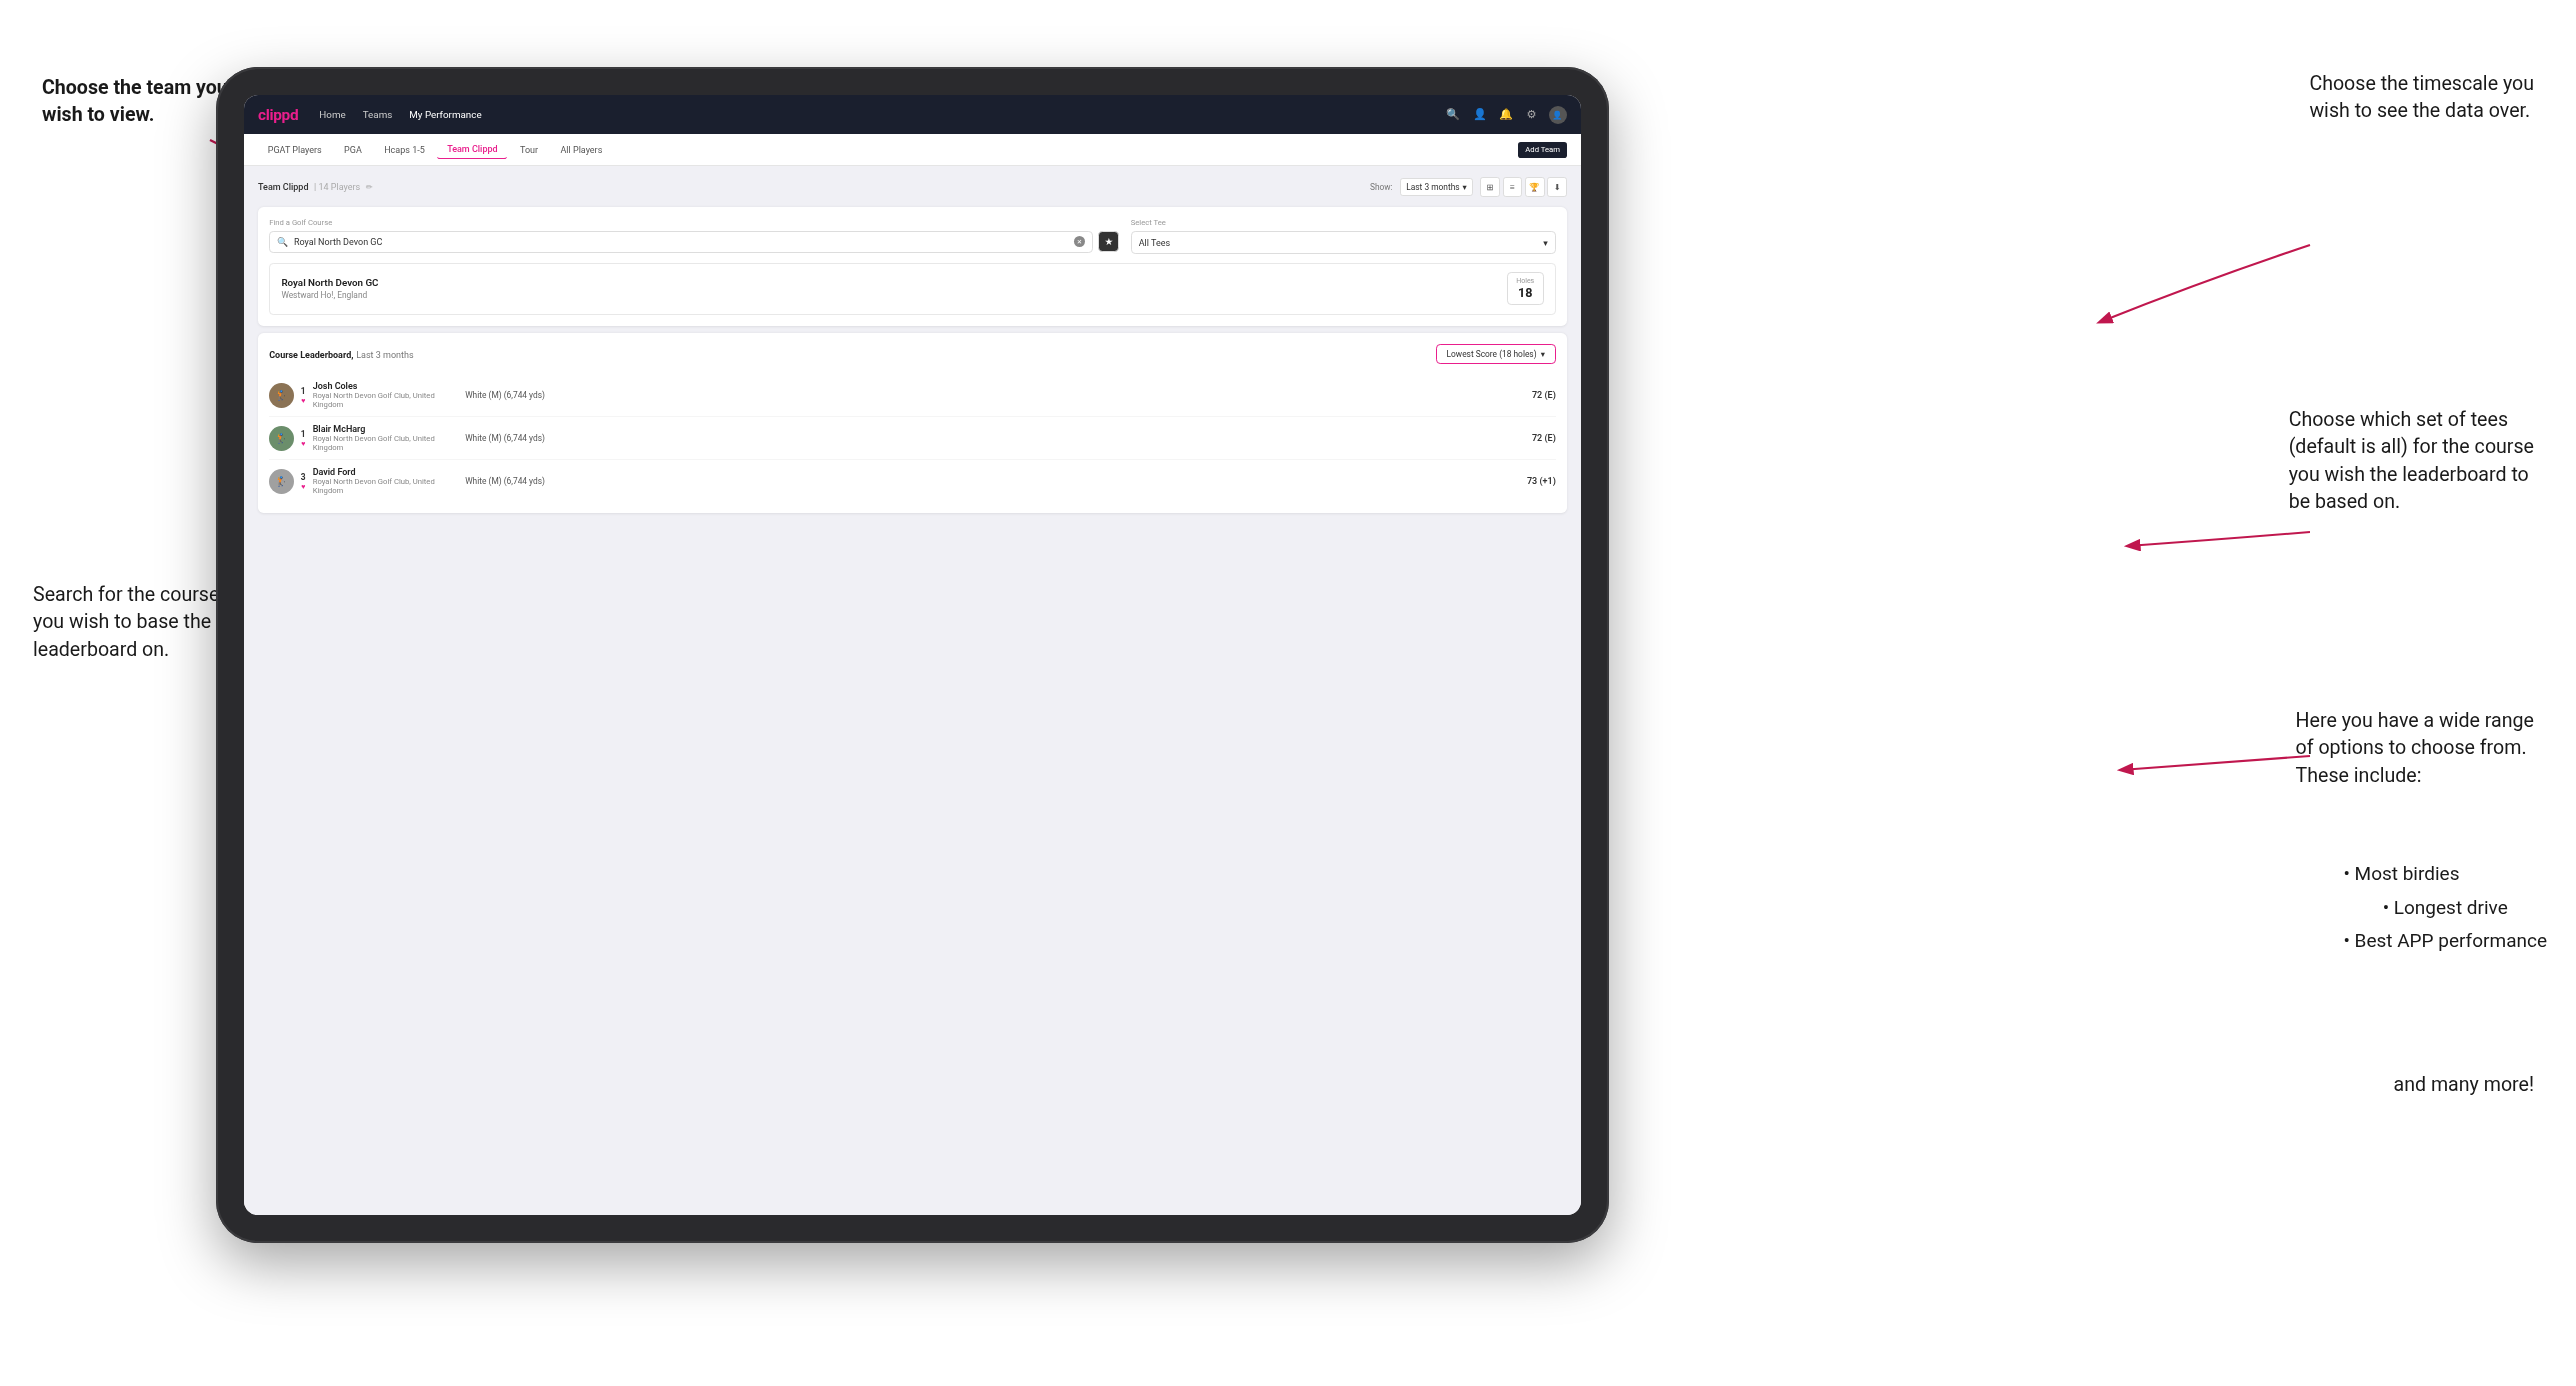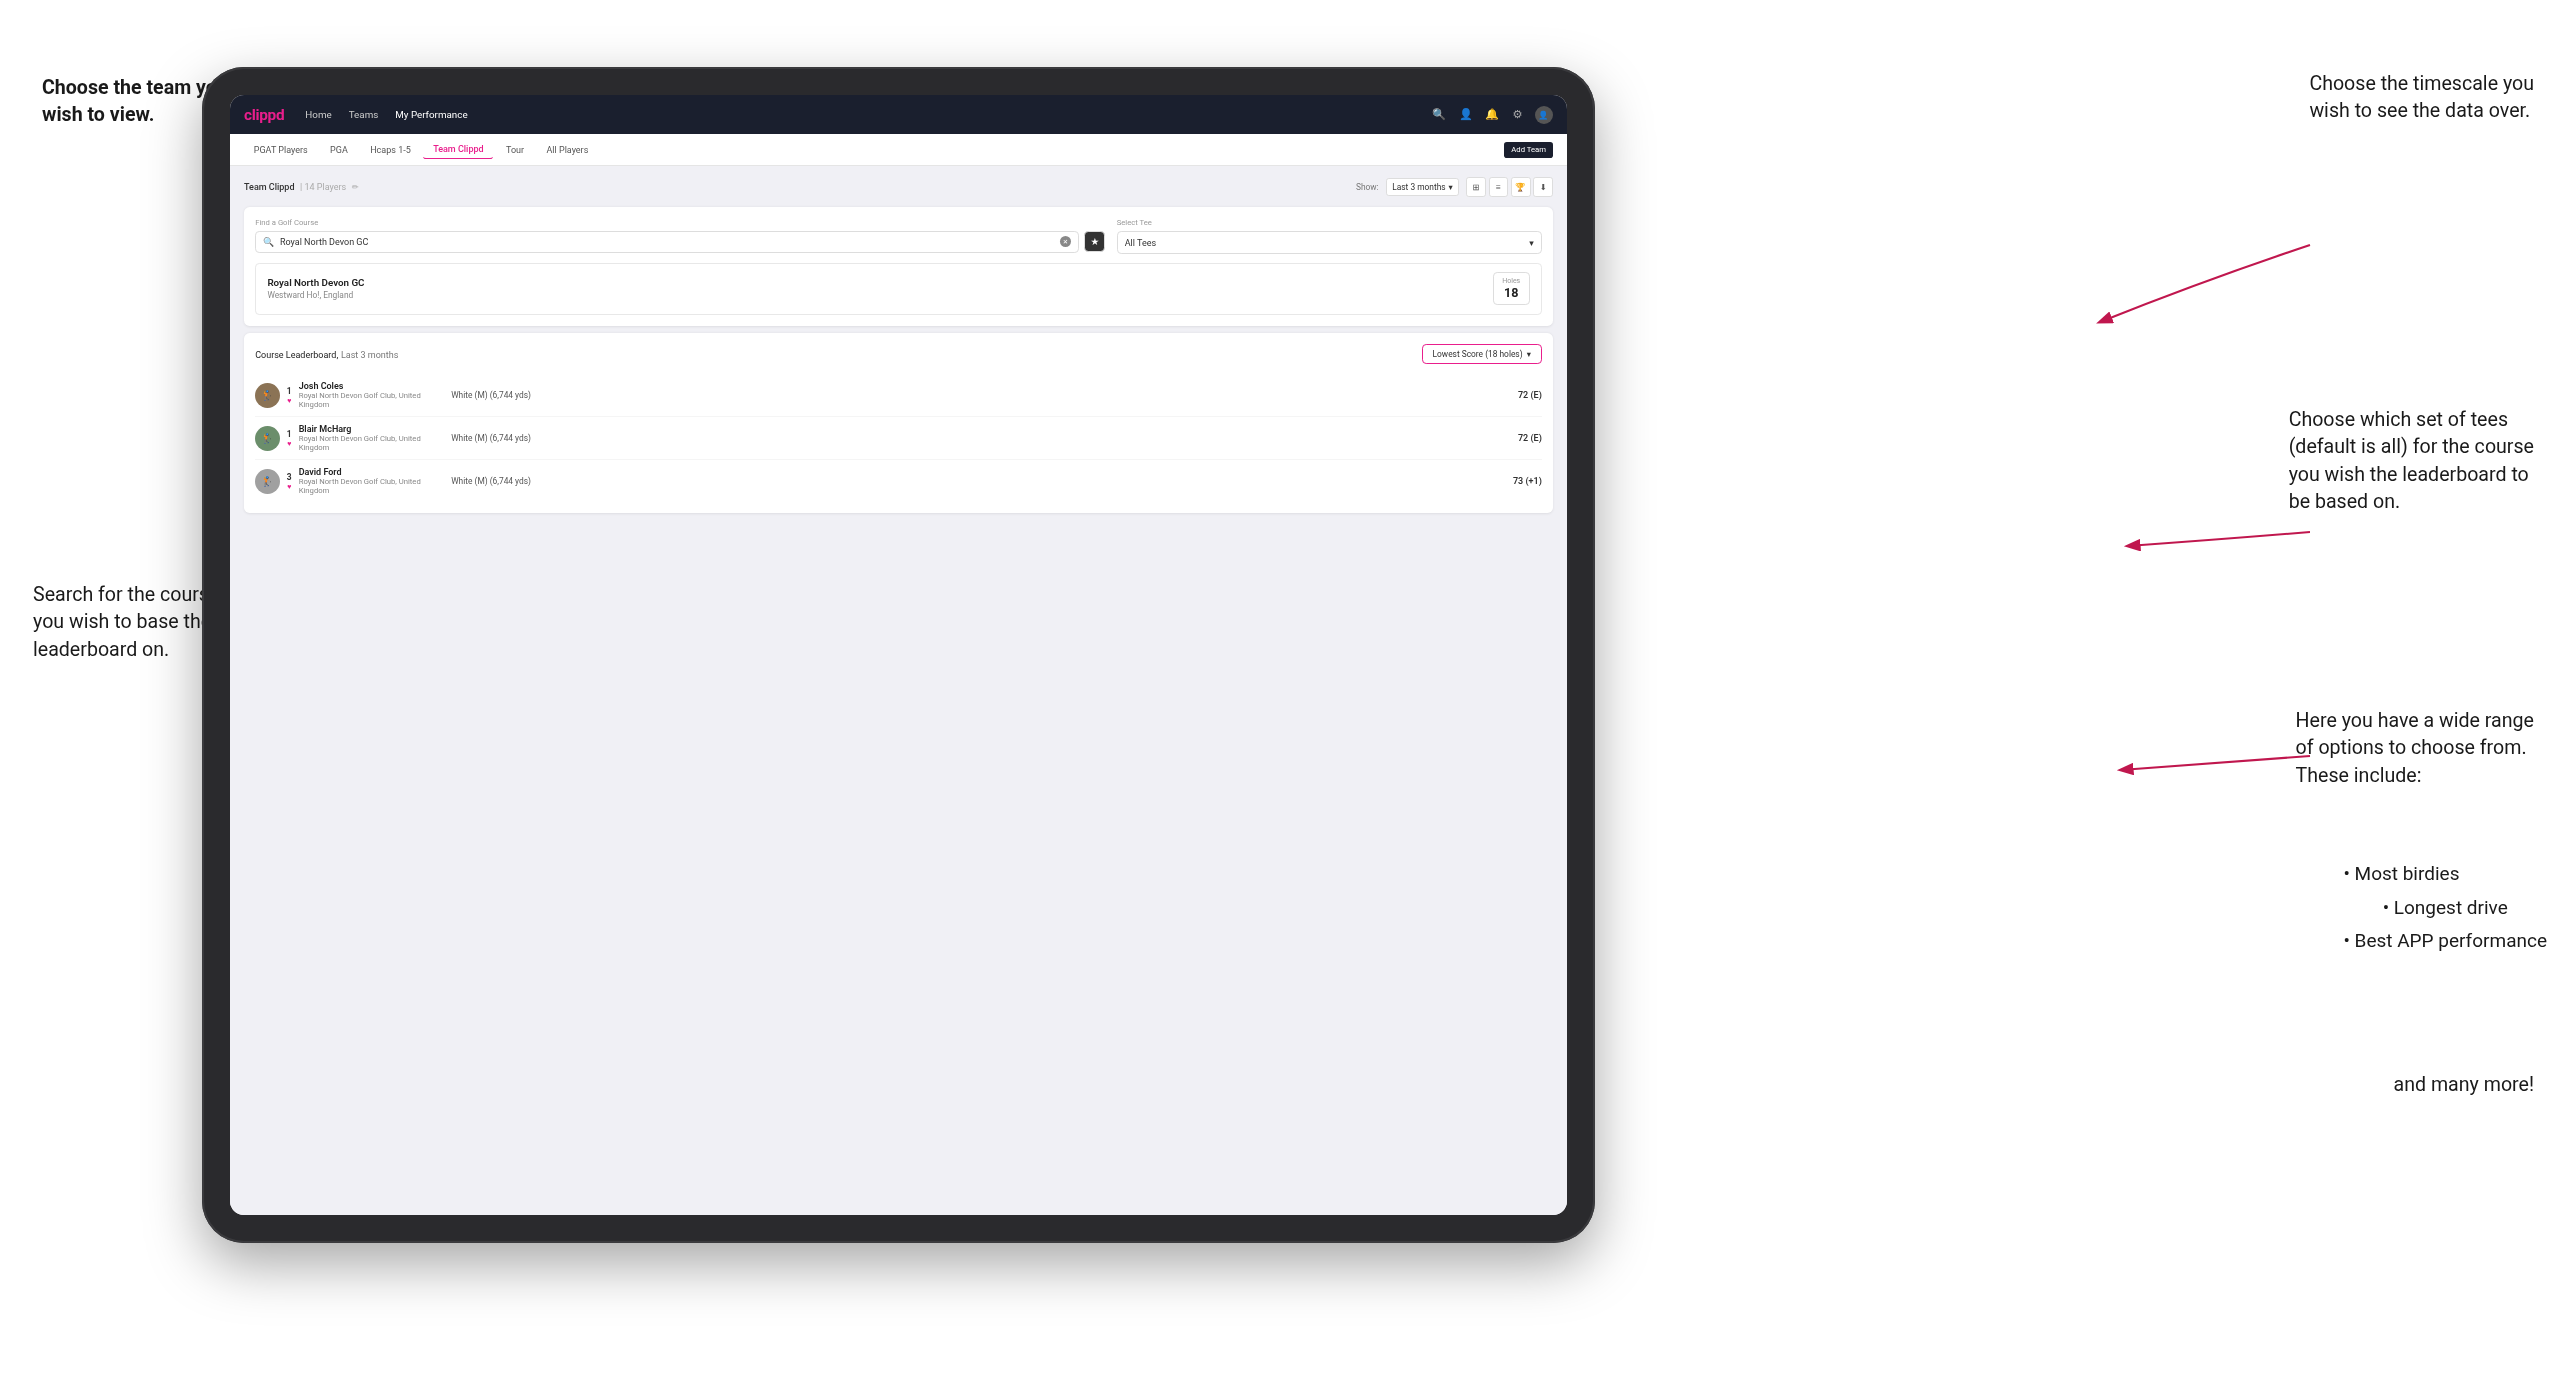--- a/index.html
+++ b/index.html
@@ -23,21 +23,21 @@
 
     
     .arrow-svg {
       position: absolute;
       pointer-events: none;
     }
 
     
     .ipad-device {
       position: absolute;
-      left: 202px;
+      left: 216px;
       top: 67px;
       width: 1393px;
       height: 1176px;
       background: #2a2a2d;
       border-radius: 42px;
       box-shadow: 0 21px 56px rgba(0,0,0,0.35), inset 0 0 0 2.1px #3a3a3d;
     }
 
     .ipad-screen {
       position: absolute;
@@ -348,21 +348,21 @@
 
     .leaderboard-header {
       display: flex;
       align-items: center;
       justify-content: space-between;
       margin-bottom: 9.8px;
     }
 
     .leaderboard-title {
       font-size: 9px;
-      font-weight: 400;
+      font-weight: 700;
       color: #222;
     }
 
     .score-type-btn {
       border: 1.4px solid #e91e8c;
       border-radius: 4.2px;
       padding: 4.2px 9.8px;
       font-size: 8.4px;
       color: #333;
       background: white;

